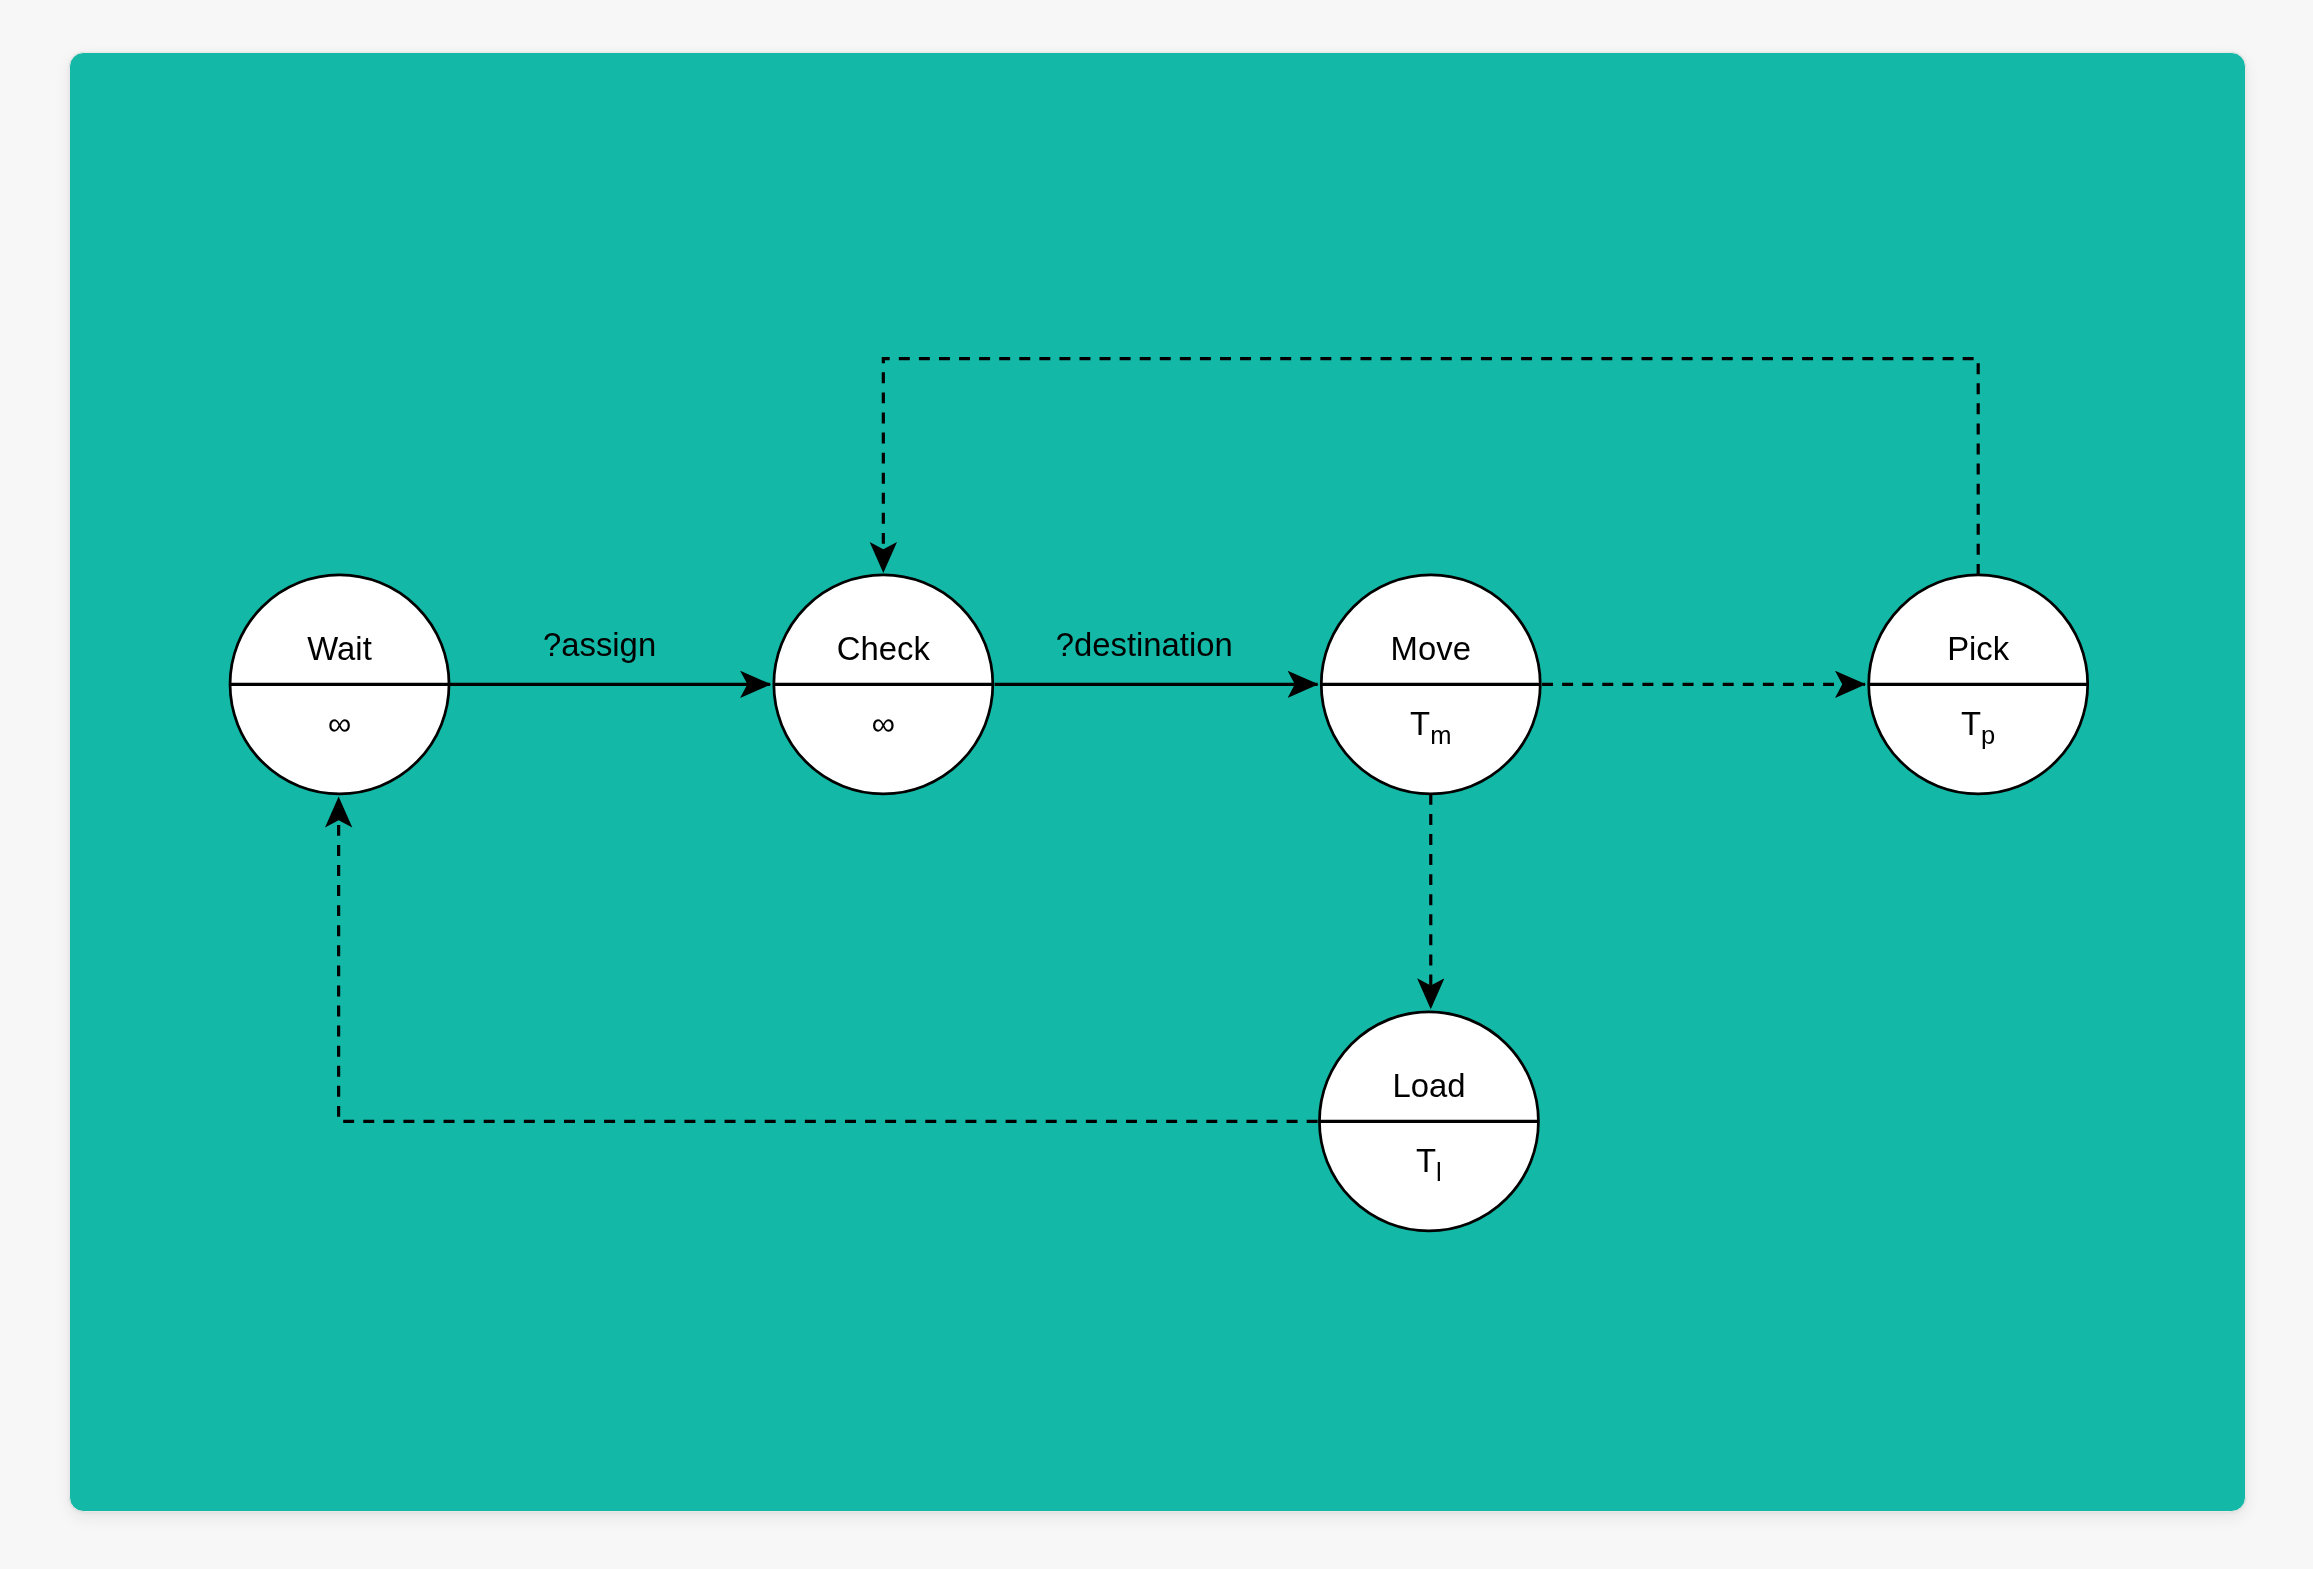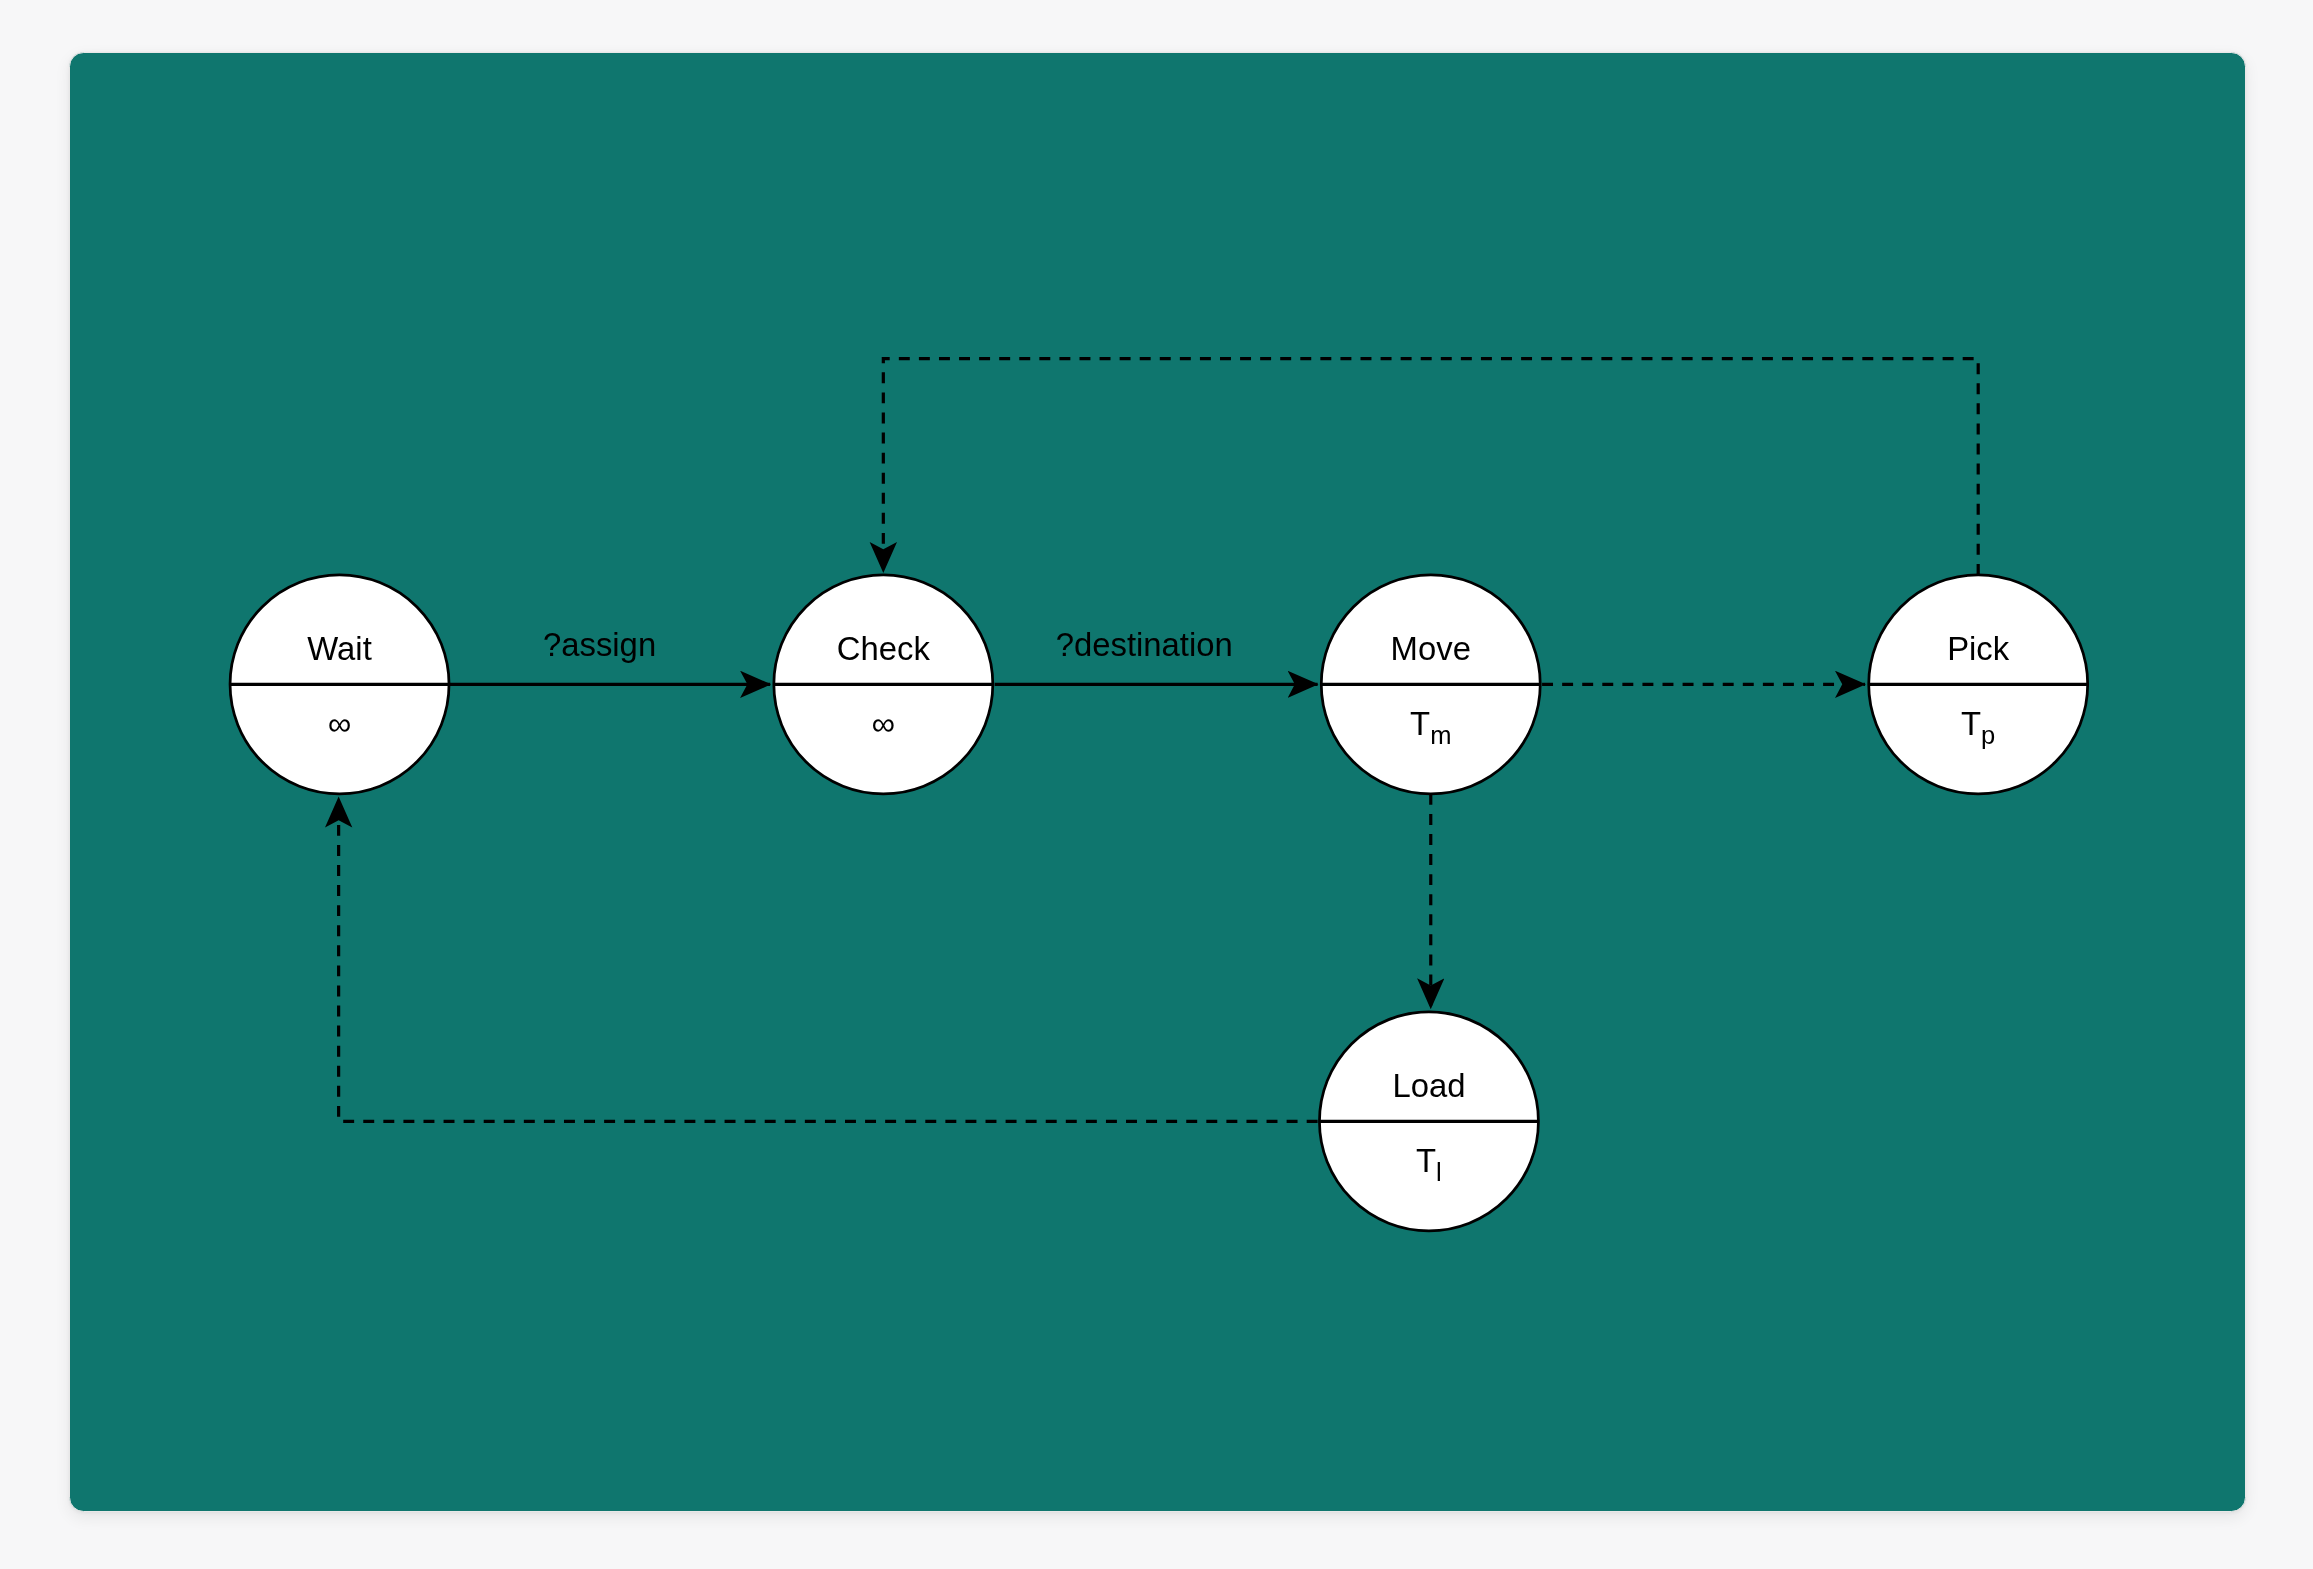--- a/index.html
+++ b/index.html
@@ -26,21 +26,21 @@
     width: 100%;
     height: 100%;
   }
   svg text {
     font-family: "Liberation Sans", sans-serif;
   }
 </style>
 </head>
 <body style="background: rgb(247, 247, 248);">
 
-<div class="card" style="background: #0f766e; border-color: rgb(232, 232, 232);">
+<div class="card" style="background: #14b8a6; border-color: rgb(232, 232, 232);">
   <svg viewBox="76 57 2383 1598" xmlns="http://www.w3.org/2000/svg">
       <defs>
         <marker id="arrow" markerUnits="userSpaceOnUse" markerWidth="40" markerHeight="32" refX="33" refY="15" orient="auto">
           <path d="M 0 0 L 34 15 L 0 30 L 8 15 Z" fill="#000000"></path>
         </marker>
       </defs>
       <polyline points="491,749 843,749" fill="none" stroke="#000000" stroke-width="3.5" marker-end="url(#arrow)"></polyline>
       <polyline points="1089,749 1443,749" fill="none" stroke="#000000" stroke-width="3.5" marker-end="url(#arrow)"></polyline>
       <polyline points="1689,749 2043,749" fill="none" stroke="#000000" stroke-width="3.5" marker-end="url(#arrow)" stroke-dasharray="12 10"></polyline>
       <polyline points="2167,629 2167,392 967,392 967,626" fill="none" stroke="#000000" stroke-width="3.5" marker-end="url(#arrow)" stroke-dasharray="12 10"></polyline>

